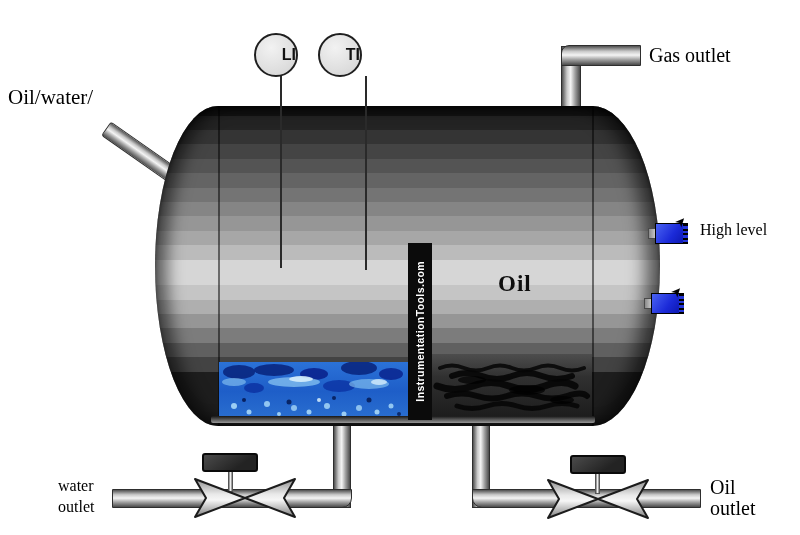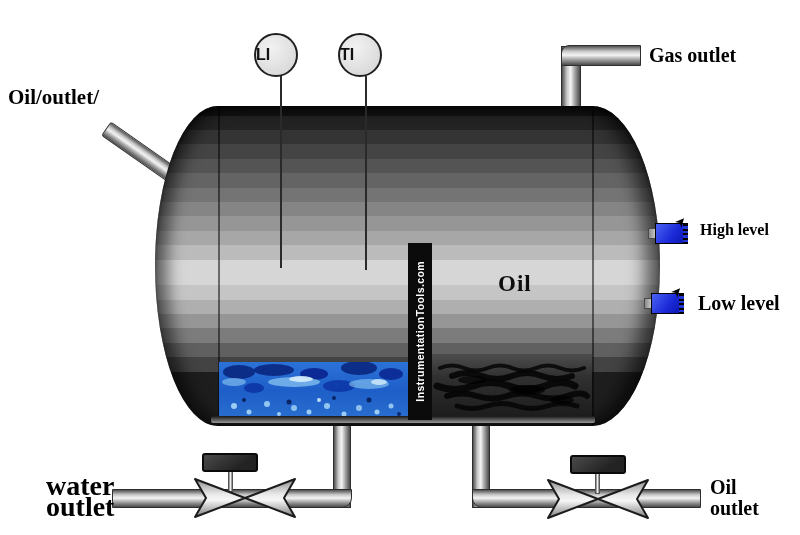--- a/index.html
+++ b/index.html
@@ -1,26 +1,26 @@
 <!DOCTYPE html>
 <html><head>
 <meta charset="utf-8">
 <style>
   html,body{margin:0;padding:0;background:#fff;}
   .canvas{position:relative;width:800px;height:535px;background:#ffffff;overflow:hidden;
           font-family:"Liberation Serif",serif;}
 
   
-  .lbl{position:absolute;font-weight:700;color:#000;z-index:6;white-space:nowrap;
+  .lbl{position:absolute;font-weight:400;color:#000;z-index:6;white-space:nowrap;
        font-family:"Liberation Serif",serif;}
   .lbl-inlet{left:8px;top:84px;font-size:21px;line-height:26px;}
   .lbl-gas{left:649px;top:44px;font-size:20px;}
   .lbl-high{left:700px;top:221px;font-size:16px;}
   .lbl-low{left:698px;top:292px;font-size:20px;}
-  .lbl-wout{left:46px;top:475px;font-size:28px;line-height:21px;}
+  .lbl-wout{left:58px;top:475px;font-size:16px;line-height:21px;}
   .lbl-oout{left:710px;top:477px;font-size:20px;line-height:21px;}
 
   
   .pipe{position:absolute;border:1px solid #2e2e2e;box-sizing:border-box;z-index:1;}
   .pipe-h{background:linear-gradient(to bottom,#4f4f4f 0%,#c9c9c9 28%,#f4f4f4 48%,#a0a0a0 72%,#4a4a4a 100%);}
   .pipe-v{background:linear-gradient(to right,#4f4f4f 0%,#c9c9c9 28%,#f4f4f4 48%,#a0a0a0 72%,#4a4a4a 100%);}
   .pipe-inlet{left:106px;top:120px;width:88px;height:17px;transform:rotate(35deg);
               transform-origin:left center;border-radius:3px;}
   .pipe-gas-v{left:561px;top:46px;width:20px;height:66px;}
   .pipe-gas-h{left:561px;top:45px;width:80px;height:21px;border-top-left-radius:8px;}
@@ -53,24 +53,24 @@
   .baffle .wm{writing-mode:vertical-rl;transform:rotate(180deg);color:#ffffff;
           font-family:"Liberation Sans",sans-serif;font-weight:700;font-size:10.5px;
           letter-spacing:.4px;white-space:nowrap;}
   .rim{position:absolute;left:56px;bottom:3px;width:384px;height:7px;border-radius:2px;
        background:linear-gradient(to bottom,#161616,#989898);}
   .lbl-oil{position:absolute;left:343px;top:165px;font-size:23px;font-weight:700;color:#0d0d0d;
            font-family:"Liberation Serif",serif;letter-spacing:1px;}
 
   
   .inst{position:absolute;width:44px;height:44px;border-radius:50%;box-sizing:border-box;
-        border:2.5px solid #1f1f1f;z-index:5;display:flex;align-items:center;justify-content:flex-start;
+        border:2.5px solid #1f1f1f;z-index:5;display:flex;align-items:center;justify-content:flex-end;
         background:radial-gradient(circle at 38% 32%,#f2f2f2,#dcdcdc 70%,#cfcfcf);
         font-family:"Liberation Sans",sans-serif;font-weight:700;font-size:16px;color:#111;}
-  .inst-li{left:254px;top:33px;} .inst-ti{left:338px;top:33px;}
+  .inst-li{left:254px;top:33px;} .inst-ti{left:318px;top:33px;}
   .stem-line{position:absolute;width:2px;background:#2a2a2a;z-index:3;}
   .stem-li{left:280px;top:76px;height:192px;} .stem-ti{left:365px;top:76px;height:194px;}
 
   
   .sensor{position:absolute;width:33px;height:21px;z-index:4;}
   .sensor-high{left:655px;top:223px;} .sensor-low{left:651px;top:293px;}
   .sensor .stub{position:absolute;left:-7px;top:5px;width:9px;height:11px;
         background:linear-gradient(to right,#8a8a8a,#d0d0d0);border:1px solid #4a4a4a;box-sizing:border-box;}
   .sensor .body{position:absolute;inset:0;border:1px solid #000;box-sizing:border-box;
         background:linear-gradient(125deg,#4a63f2 0%,#1b2ad8 55%,#0a14a8 100%);}
@@ -89,21 +89,21 @@
   .actuator{position:absolute;width:56px;height:19px;border-radius:3px;z-index:4;box-sizing:border-box;
          background:linear-gradient(145deg,#4b4b4b,#232323 70%);border:2px solid #0a0a0a;}
   .act-water{left:202px;top:453px;} .act-oil{left:570px;top:455px;}
 </style>
 </head>
 <body>
 
 <div class="canvas">
 
   <div class="lbl lbl-inlet">
-    <div>Oil/outlet/</div>
+    <div>Oil/water/</div>
   </div>
 
   <div class="pipe pipe-h pipe-inlet"></div>
   <div class="pipe pipe-v pipe-gas-v"></div>
   <div class="pipe pipe-h pipe-gas-h"></div>
   <div class="pipe pipe-v pipe-wdrain-v"></div>
   <div class="pipe pipe-h pipe-wdrain-h"></div>
   <div class="pipe pipe-v pipe-odrain-v"></div>
   <div class="pipe pipe-h pipe-odrain-h"></div>
 
@@ -194,21 +194,20 @@
     <span class="arrow"></span>
   </div>
   <div class="lbl lbl-high">High level</div>
 
   <div class="sensor sensor-low">
     <span class="stub"></span>
     <span class="body"></span>
     <span class="teeth"></span>
     <span class="arrow"></span>
   </div>
-  <div class="lbl lbl-low">Low level</div>
 
   <div class="vstem vstem-water"></div>
   <div class="actuator act-water"></div>
   <svg class="valve valve-water" viewBox="0 0 106 44">
     <defs>
       <linearGradient id="vg" x1="0" y1="0" x2="0" y2="1">
         <stop offset="0" stop-color="#8f8f8f"></stop>
           <stop offset=".4" stop-color="#e9e9e9"></stop>
         <stop offset=".55" stop-color="#f6f6f6"></stop>
           <stop offset="1" stop-color="#7f7f7f"></stop>

